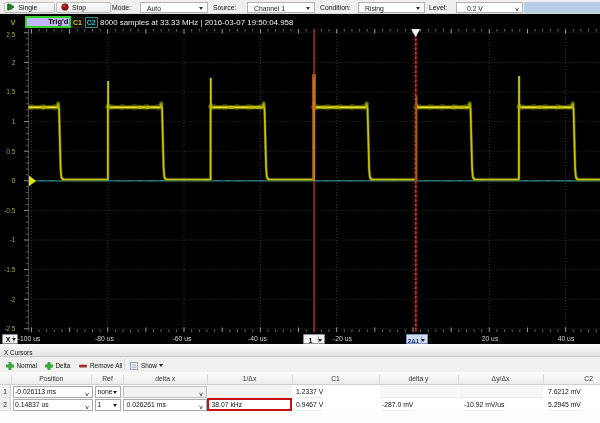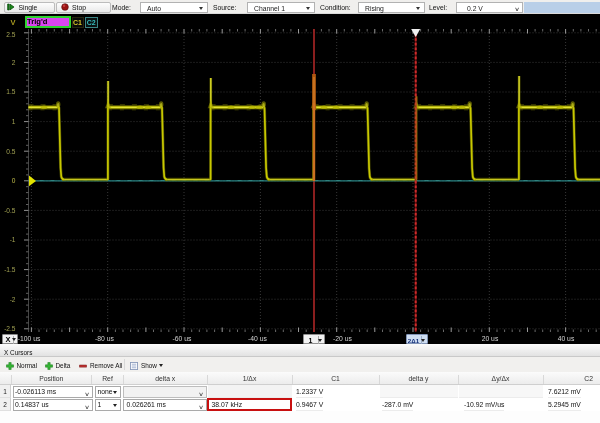--- a/index.html
+++ b/index.html
@@ -5,21 +5,21 @@
 #app{position:relative;width:600px;height:423px;opacity:0.999}
 .abs{position:absolute}
 #tb{position:absolute;left:0;top:0;width:600px;height:14px;background:#f0efed;border-bottom:1px solid #dadada}
 .btn{position:absolute;top:1.5px;height:11.5px;background:linear-gradient(#fdfdfd,#eaeaea);border:1px solid #bcbcbc;border-radius:2px;font-size:6.8px;color:#111;display:flex;align-items:center}
 .lbl{position:absolute;top:4px;font-size:6.8px;color:#111}
 .combo{position:absolute;top:1.5px;height:11.5px;background:#fff;border:1px solid #b2b2b2;font-size:6.8px;color:#222;line-height:9px;padding:1px 3px 1px 6px}
 .combo .arr{position:absolute;right:4px;top:4px;width:0;height:0;border-left:2.8px solid transparent;border-right:2.8px solid transparent;border-top:3.6px solid #333}
 .combo .chev{position:absolute;right:3px;top:2.5px;font-size:5.5px;color:#333;transform:scaleX(1.4)}
 #ibar{position:absolute;left:0;top:14px;width:600px;height:330px;background:#000}
 #vunit{position:absolute;left:10.5px;top:4px;color:#a89a20;font-size:7.5px;font-weight:bold}
-#trigd{position:absolute;left:25px;top:2px;width:45.5px;height:12px;background:#d946ef;border:2px solid #2fd42f;color:#000;font-size:7.6px;font-weight:bold;text-align:left;line-height:8.5px}
+#trigd{position:absolute;left:25px;top:2px;width:45.5px;height:12px;background:#c4b5fd;border:2px solid #2fd42f;color:#000;font-size:7.6px;font-weight:bold;text-align:right;line-height:8.5px}
 #c1b{position:absolute;left:71.5px;top:2.5px;width:12px;height:11px;background:#0a0a0a;border:1px solid #26260f;color:#d6c428;font-size:7px;font-weight:bold;text-align:center;line-height:9.5px}
 #c2b{position:absolute;left:84.5px;top:2.5px;width:13.5px;height:11px;background:#0a1212;border:1px solid #3d8585;color:#35bcbc;font-size:7px;font-weight:bold;text-align:center;line-height:9.5px}
 #acq{position:absolute;left:100px;top:4px;color:#f0f0f0;font-size:7.9px}
 .xlab{position:absolute;top:335px;width:50px;text-align:center;font-size:6.8px;color:#d4d4d4}
 #xbox{position:absolute;left:2px;top:333.5px;width:16px;height:10.5px;background:#f2f2f2;border:1px solid #8a8a8a;border-radius:1px}
 #xbox b{position:absolute;left:2.5px;top:1px;font-size:7.5px;color:#000;line-height:8px}
 #xbox i{position:absolute;right:1.5px;top:3.5px;width:0;height:0;border-left:2.2px solid transparent;border-right:2.2px solid transparent;border-top:3px solid #222}
 #xbox u{position:absolute;left:9.5px;top:1px;height:8px;border-left:1px solid #b0b0b0}
 .flag{position:absolute;top:333.5px;height:10.5px;border-radius:1px;font-size:7px;line-height:9px}
 #flag1{left:303px;width:22px;background:#f2f2f2;border:1px solid #909090;color:#000}
@@ -62,20 +62,21 @@
     <div class="combo" style="left:358px;width:67px">Rising<span class="arr"></span></div>
     <div class="lbl" style="left:429px">Level:</div>
     <div class="combo" style="left:456px;width:67px;padding-left:10px">0.2 V<span class="chev">∨</span></div>
     <div class="abs" style="left:524px;top:1.5px;width:76px;height:11.5px;background:#b9cfe8"></div>
   </div>
   <div id="ibar">
     <div id="vunit">V</div>
     <div id="trigd">Trig'd</div>
     <div id="c1b">C1</div>
     <div id="c2b">C2</div>
+    <div id="acq">8000 samples at 33.33 MHz | 2016-03-07 19:50:04.958</div>
   </div>
   <svg width="600" height="303" viewBox="0 0 600 303" style="position:absolute;left:0;top:29px">
       <g stroke="#373737" stroke-width="1" stroke-dasharray="1,2">
         <line x1="28.5" y1="3.8" x2="600" y2="3.8"></line>
         <line x1="28.5" y1="33.4" x2="600" y2="33.4"></line>
         <line x1="28.5" y1="63.0" x2="600" y2="63.0"></line>
         <line x1="28.5" y1="92.6" x2="600" y2="92.6"></line>
         <line x1="28.5" y1="122.2" x2="600" y2="122.2"></line>
         <line x1="28.5" y1="151.8" x2="600" y2="151.8"></line>
         <line x1="28.5" y1="181.4" x2="600" y2="181.4"></line>

